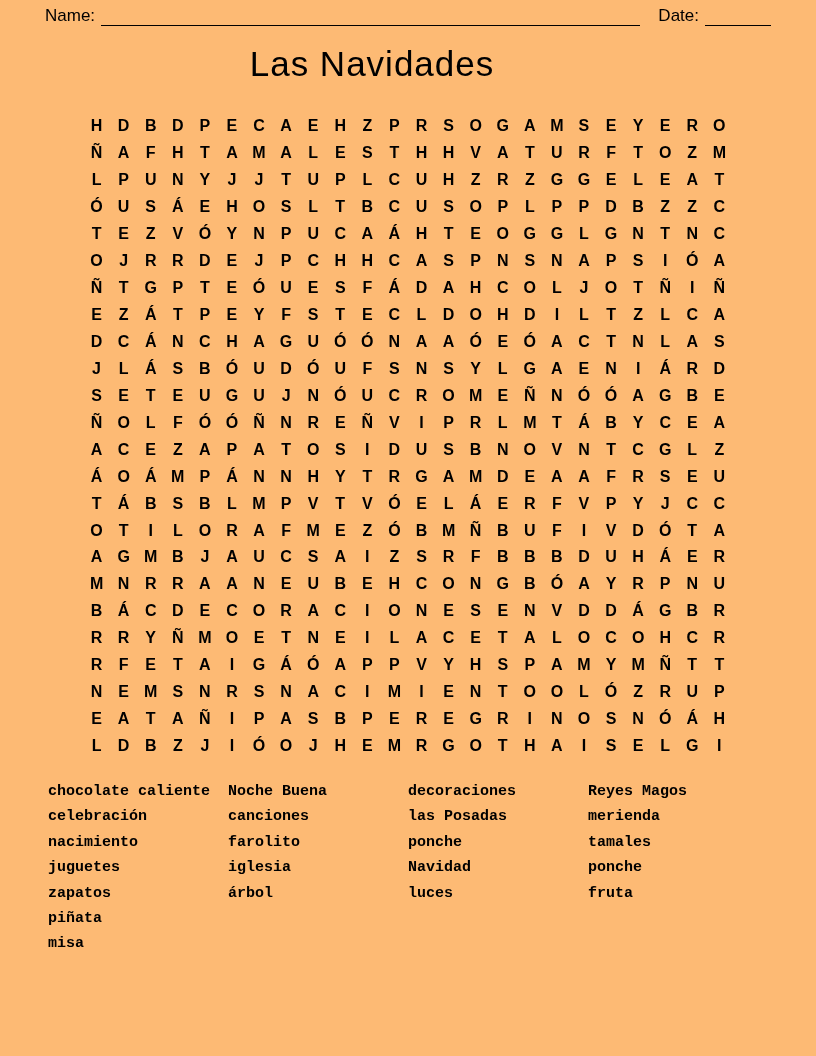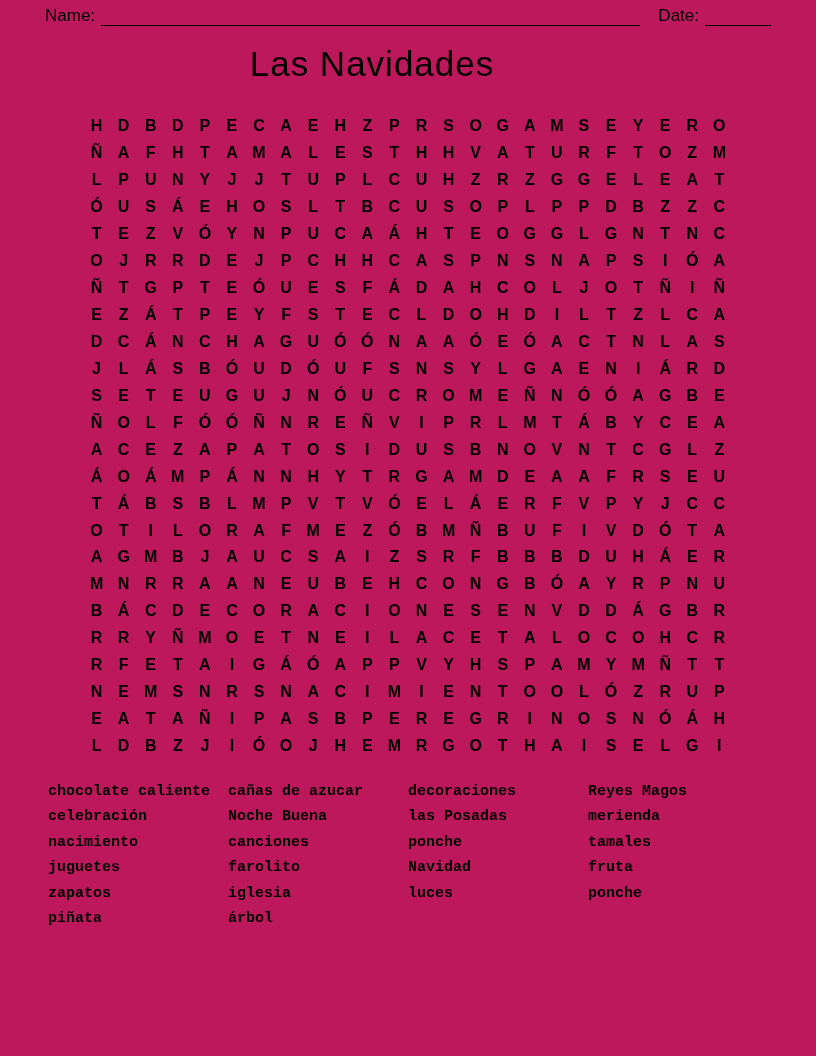--- a/index.html
+++ b/index.html
@@ -6,21 +6,21 @@
   html, body {
     width: 816px;
     background: #ffffff;
     font-family: "Liberation Sans", sans-serif;
     color: #000000;
   }
   .page {
     position: relative;
     width: 816px;
     height: 1056px;
-    background: #be185d;
+    background: #fdba74;
     overflow: hidden;
   }
 
   
   .header-row {
     position: absolute;
     top: 6px;
     left: 45px;
     right: 45px;
     display: flex;
@@ -677,38 +677,38 @@
     </div>
 
   <div class="word-list">
       <div class="word-col">
         <div class="word-item">chocolate caliente</div>
         <div class="word-item">celebración</div>
         <div class="word-item">nacimiento</div>
         <div class="word-item">juguetes</div>
         <div class="word-item">zapatos</div>
         <div class="word-item">piñata</div>
+        <div class="word-item">misa</div>
       </div>
       <div class="word-col">
-        <div class="word-item">cañas de azucar</div>
         <div class="word-item">Noche Buena</div>
         <div class="word-item">canciones</div>
         <div class="word-item">farolito</div>
         <div class="word-item">iglesia</div>
         <div class="word-item">árbol</div>
       </div>
       <div class="word-col">
         <div class="word-item">decoraciones</div>
         <div class="word-item">las Posadas</div>
         <div class="word-item">ponche</div>
         <div class="word-item">Navidad</div>
         <div class="word-item">luces</div>
       </div>
       <div class="word-col">
         <div class="word-item">Reyes Magos</div>
         <div class="word-item">merienda</div>
         <div class="word-item">tamales</div>
+        <div class="word-item">ponche</div>
         <div class="word-item">fruta</div>
-        <div class="word-item">ponche</div>
       </div>
     </div>
 
 </div>
 
 </body></html>

